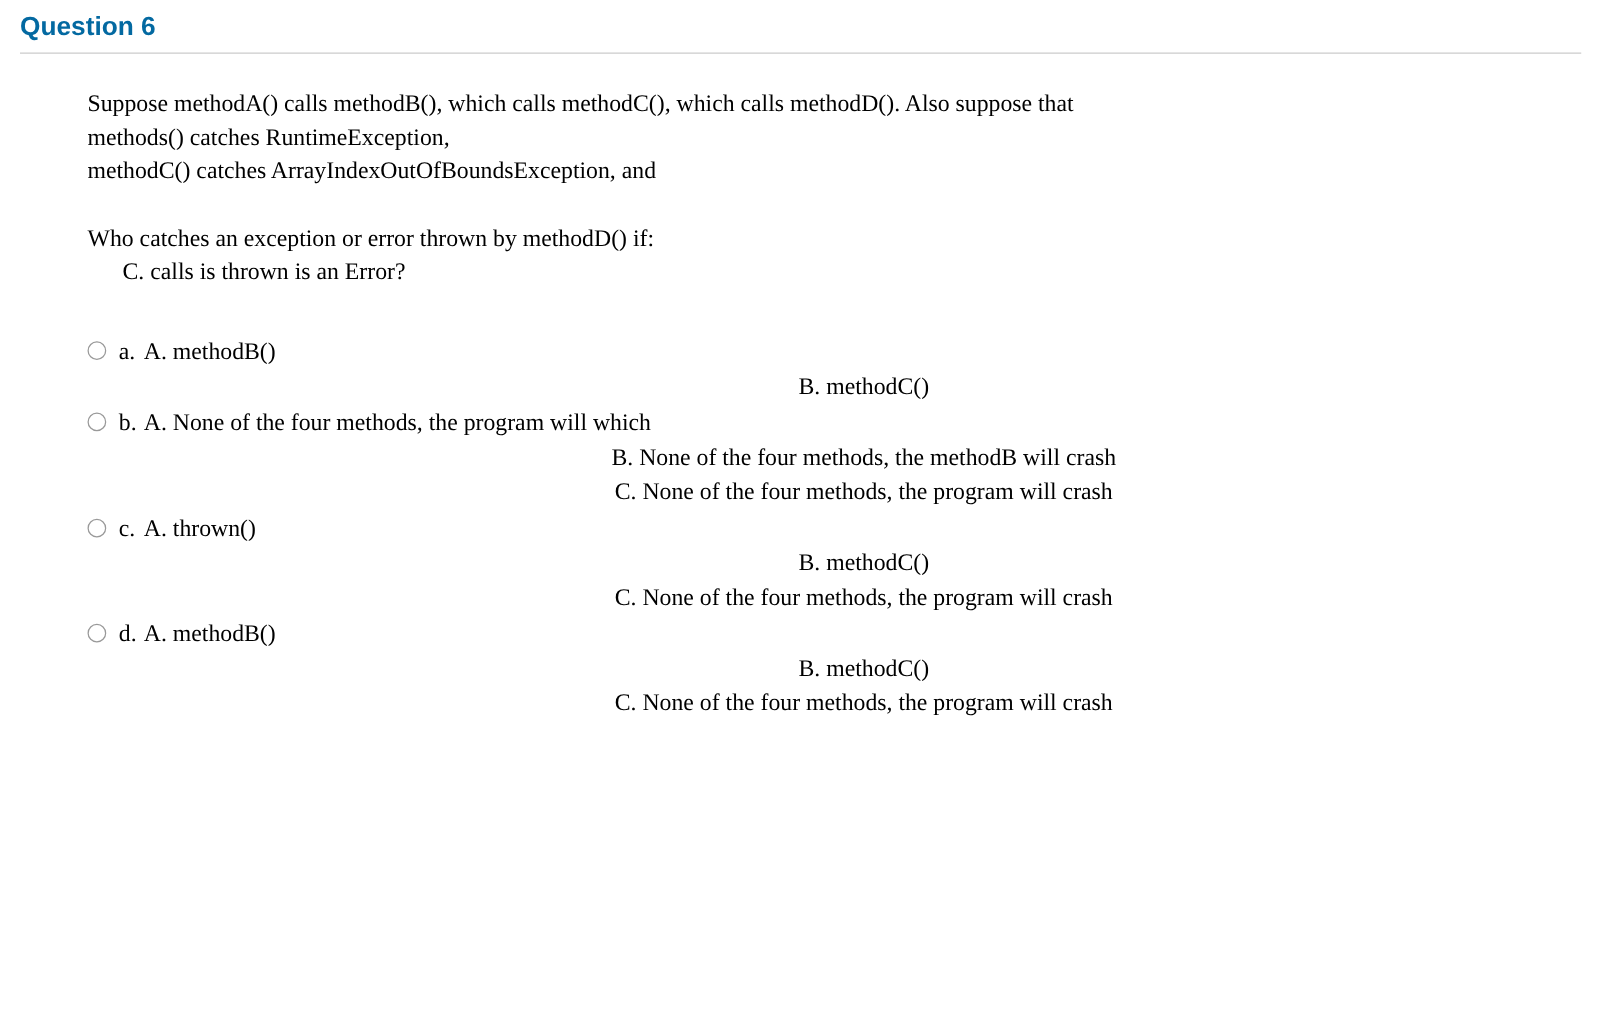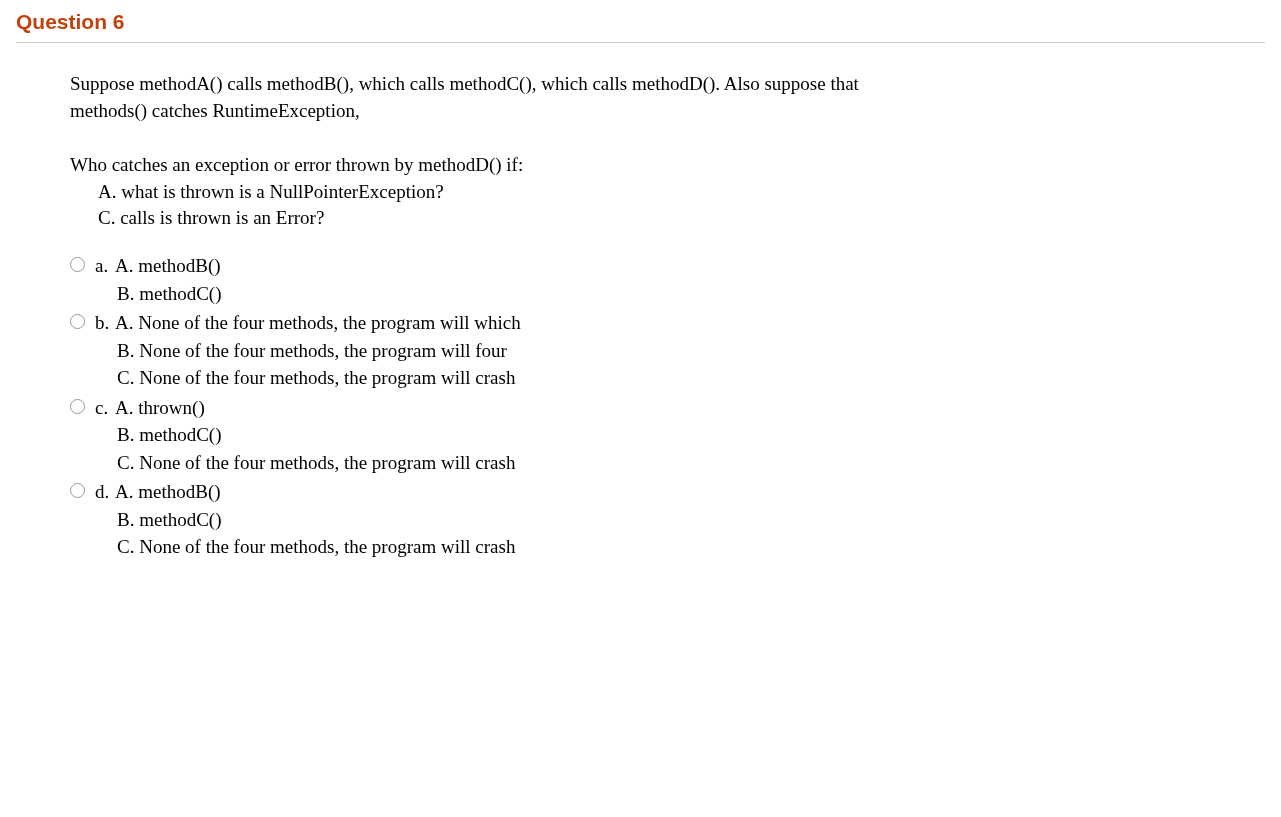--- a/index.html
+++ b/index.html
@@ -10,38 +10,38 @@
     body {
       font-family: Arial, Helvetica, sans-serif;
       background: #ffffff;
       padding: 10px 16px;
       color: #000;
     }
     .question-header {
       font-family: "Segoe UI", Arial, sans-serif;
       font-weight: bold;
       font-size: 21px;
-      color: #c2410c;
+      color: #0369a1;
       border-bottom: 1px solid #ccc;
       padding-bottom: 8px;
       margin-bottom: 28px;
     }
     .question-body {
       font-family: Georgia, "Times New Roman", serif;
       font-size: 19px;
       color: #000;
       padding-left: 54px;
       line-height: 1.4;
     }
     .question-text {
       margin-bottom: 28px;
       max-width: 1060px;
     }
     .question-prompt {
-      margin-bottom: 20px;
+      margin-bottom: 36px;
     }
     .sub-indent {
       padding-left: 28px;
     }
     .options {
       padding-left: 0;
     }
     .option-row {
       display: flex;
       align-items: flex-start;
@@ -72,38 +72,39 @@
     }
     .opt-letter {
       display: inline-block;
       min-width: 20px;
     }
     .line-first {
       display: flex;
     }
     .line-rest {
       padding-left: 22px;
+      text-align: center;
     }
   </style>
 </head>
 <body>
 
 <div class="question-header">Question 6</div>
 
 <div class="question-body">
 
   <div class="question-text">
     <div>Suppose methodA() calls methodB(), which calls methodC(), which calls methodD(). Also suppose that</div>
     <div>methods() catches RuntimeException,</div>
+    <div>methodC() catches ArrayIndexOutOfBoundsException, and</div>
   </div>
 
   <div class="question-prompt">
     <div>Who catches an exception or error thrown by methodD() if:</div>
     <div class="sub-indent">
-      <div>A. what is thrown is a NullPointerException?</div>
       <div>C. calls is thrown is an Error?</div>
     </div>
   </div>
 
   <div class="options">
 
     <div class="option-row">
       <input type="radio" name="q6" class="radio" style="">
       <div class="option-content option-lines">
         <div class="line-first">
@@ -114,21 +115,21 @@
       </div>
     </div>
 
     <div class="option-row">
       <input type="radio" name="q6" class="radio" style="">
       <div class="option-content option-lines">
         <div class="line-first">
           <span class="opt-letter">b.</span>
           <span>A. None of the four methods, the program will which</span>
         </div>
-        <div class="line-rest">B. None of the four methods, the program will four</div>
+        <div class="line-rest">B. None of the four methods, the methodB will crash</div>
         <div class="line-rest">C. None of the four methods, the program will crash</div>
       </div>
     </div>
 
     <div class="option-row">
       <input type="radio" name="q6" class="radio" style="">
       <div class="option-content option-lines">
         <div class="line-first">
           <span class="opt-letter">c.</span>
           <span>A. thrown()</span>

